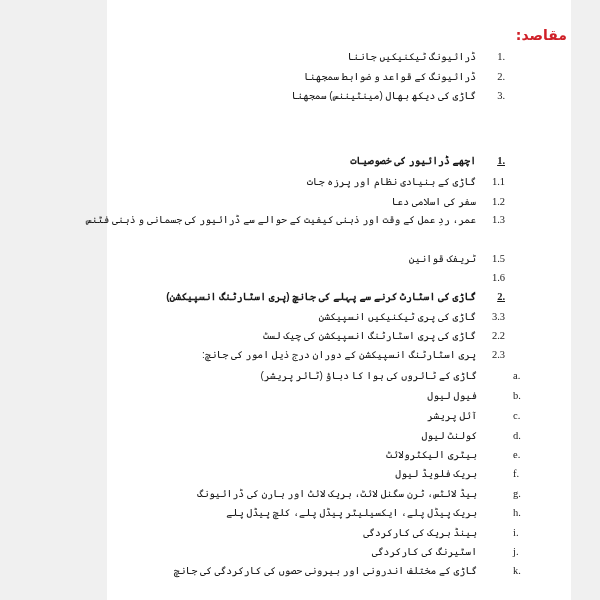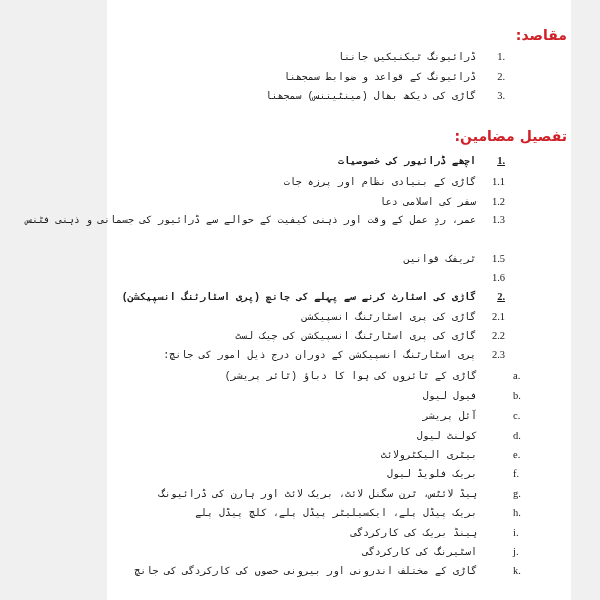--- a/index.html
+++ b/index.html
@@ -18,21 +18,21 @@
     color:#d02028;font-weight:bold;font-size:14px;
     font-family:"DejaVu Sans",sans-serif;
     direction:rtl;white-space:nowrap;
   }
   .row{
     position:absolute;right:66px;
     display:flex;flex-direction:row;align-items:baseline;gap:9px;
     height:15px;
   }
   .row .txt{
-    font-family:Liberation Mono, monospace;
+    font-family:Liberation Sans, sans-serif;
     font-size:10px;color:#1a1a1a;white-space:nowrap;direction:rtl;
   }
   .row .num{
     font-family:"Liberation Serif","DejaVu Serif",serif;
     font-size:10.5px;color:#1a1a1a;
     min-width:20px;text-align:right;white-space:nowrap;
   }
   .row.main .txt{font-weight:bold;}
   .row.main .num{font-weight:bold;text-decoration:underline;}
   .row.sub{right:45px;gap:36px;}
@@ -51,21 +51,20 @@
   </div>
   <div class="row" style="top:71px">
     <span class="txt" lang="ur">ڈرائیونگ کے قواعد و ضوابط سمجھنا</span>
     <span class="num">2.</span>
   </div>
   <div class="row" style="top:90px">
     <span class="txt" lang="ur">گاڑی کی دیکھ بھال (مینٹیننس) سمجھنا</span>
     <span class="num">3.</span>
   </div>
 
-  <div class="heading" style="top:128px" lang="ur">تفصیل مضامین:</div>
 
   <div class="row main" style="top:155px">
     <span class="txt" lang="ur">اچھے ڈرائیور کی خصوصیات</span>
     <span class="num">1.</span>
   </div>
   <div class="row" style="top:176px">
     <span class="txt" lang="ur">گاڑی کے بنیادی نظام اور پرزہ جات</span>
     <span class="num">1.1</span>
   </div>
   <div class="row" style="top:196px">
@@ -81,22 +80,22 @@
     <span class="num">1.5</span>
   </div>
   <div class="row" style="top:272px">
     <span class="num">1.6</span>
   </div>
   <div class="row main" style="top:291px">
     <span class="txt" lang="ur">گاڑی کی اسٹارٹ کرنے سے پہلے کی جانچ (پری اسٹارٹنگ انسپیکشن)</span>
     <span class="num">2.</span>
   </div>
   <div class="row" style="top:311px">
-    <span class="txt" lang="ur">گاڑی کی پری اسٹارٹنگ انسپیکشن</span>
-    <span class="num">2.1</span>
+    <span class="txt" lang="ur">گاڑی کی پری ٹیکنیکیں انسپیکشن</span>
+    <span class="num">3.3</span>
   </div>
   <div class="row" style="top:330px">
     <span class="txt" lang="ur">گاڑی کی پری اسٹارٹنگ انسپیکشن کی چیک لسٹ</span>
     <span class="num">2.2</span>
   </div>
   <div class="row" style="top:349px">
     <span class="txt" lang="ur">پری اسٹارٹنگ انسپیکشن کے دوران درج ذیل امور کی جانچ:</span>
     <span class="num">2.3</span>
   </div>
 

